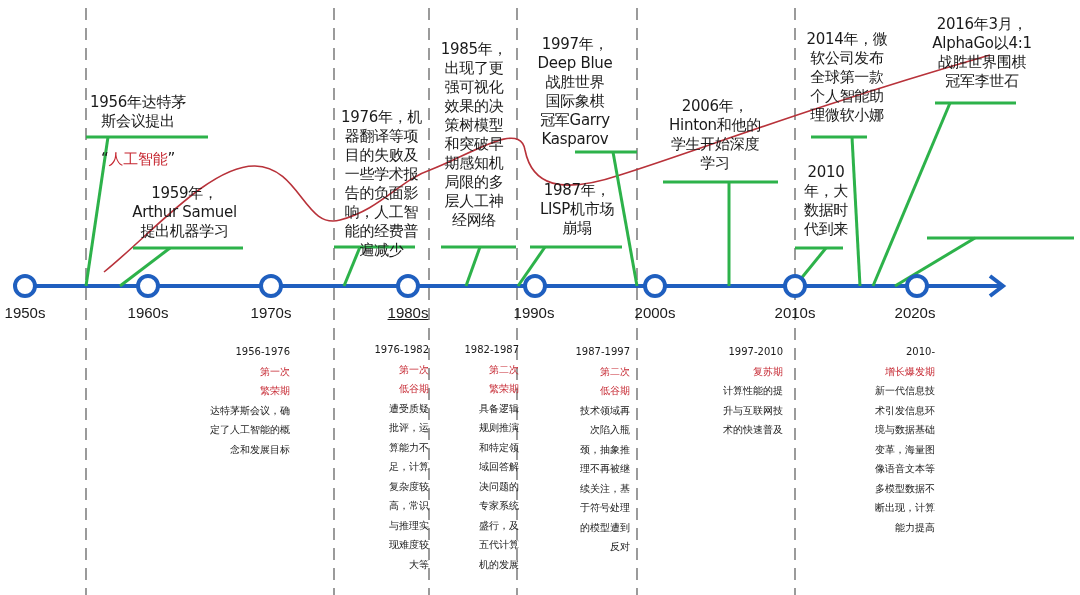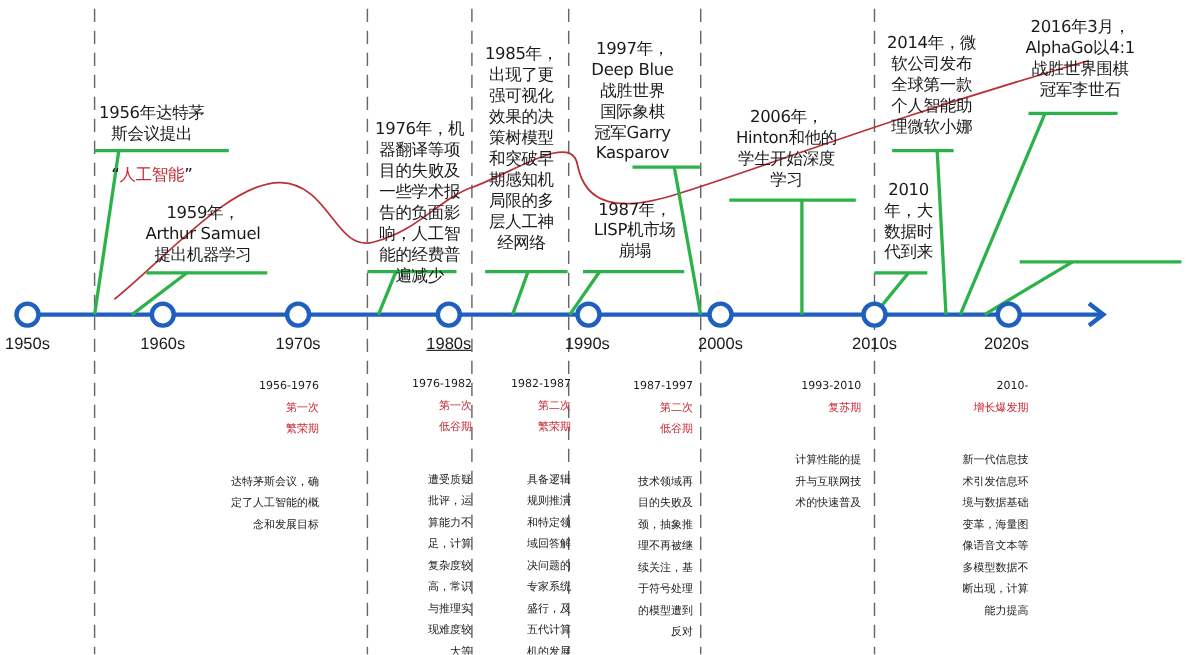--- a/index.html
+++ b/index.html
@@ -6,21 +6,21 @@
   body { width: 1080px; height: 595px; position: relative; overflow: hidden;
          font-family: "DejaVu Sans", "Liberation Sans", sans-serif; color: #1a1a1a; }
   #stage { position: absolute; left: 0; top: 0; width: 1080px; height: 595px; }
   svg.lines { position: absolute; left: 0; top: 0; }
   .txt { position: absolute; text-align: center; font-size: 15px; line-height: 19px; white-space: pre-line; letter-spacing: -0.3px; }
   .red { color: #c62832; }
   .decade { position: absolute; font-size: 15px; line-height: 18px; font-family: "Liberation Sans", sans-serif; width: 60px; text-align: center; }
   .period { position: absolute; text-align: right; font-size: 10px; line-height: 19.5px; }
   .period .years { display: block; }
   .period .name { display: block; color: #c62832; white-space: pre-line; }
-  .period .desc { display: block; white-space: pre-line; margin-top: 28px; }
+  .period .desc { display: block; white-space: pre-line; }
 </style>
 </head>
 <body>
 
 <div id="stage">
 
   <svg class="lines" width="1080" height="595">
 
     <g stroke="#666" stroke-width="1.3" stroke-dasharray="12,8">
       <line x1="86" y1="8" x2="86" y2="595"></line>
@@ -169,30 +169,30 @@
 专家系统
 盛行，及
 五代计算
 机的发展</span>
   </div>
   <div class="period" style="left:526px;top:342px;width:104px;">
     <span class="years">1987-1997</span>
     <span class="name">第二次
 低谷期</span>
     <span class="desc">技术领域再
-目的失败及
+次陷入瓶
 颈，抽象推
 理不再被继
 续关注，基
 于符号处理
 的模型遭到
 反对</span>
   </div>
   <div class="period" style="left:658px;top:342px;width:125px;">
-    <span class="years">1993-2010</span>
+    <span class="years">1997-2010</span>
     <span class="name">复苏期</span>
     <span class="desc">计算性能的提
 升与互联网技
 术的快速普及</span>
   </div>
   <div class="period" style="left:810px;top:342px;width:125px;">
     <span class="years">2010-</span>
     <span class="name">增长爆发期</span>
     <span class="desc">新一代信息技
 术引发信息环

